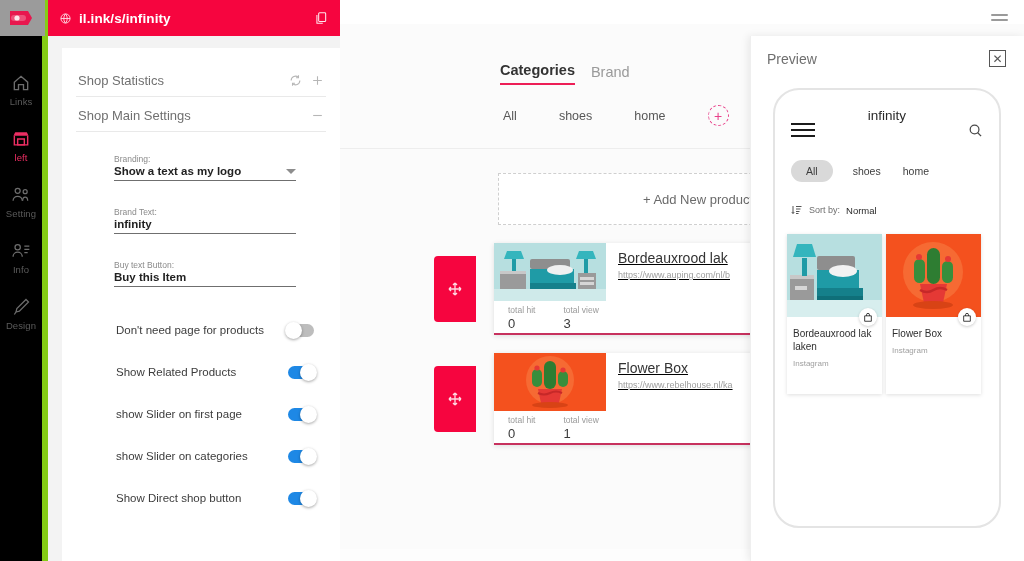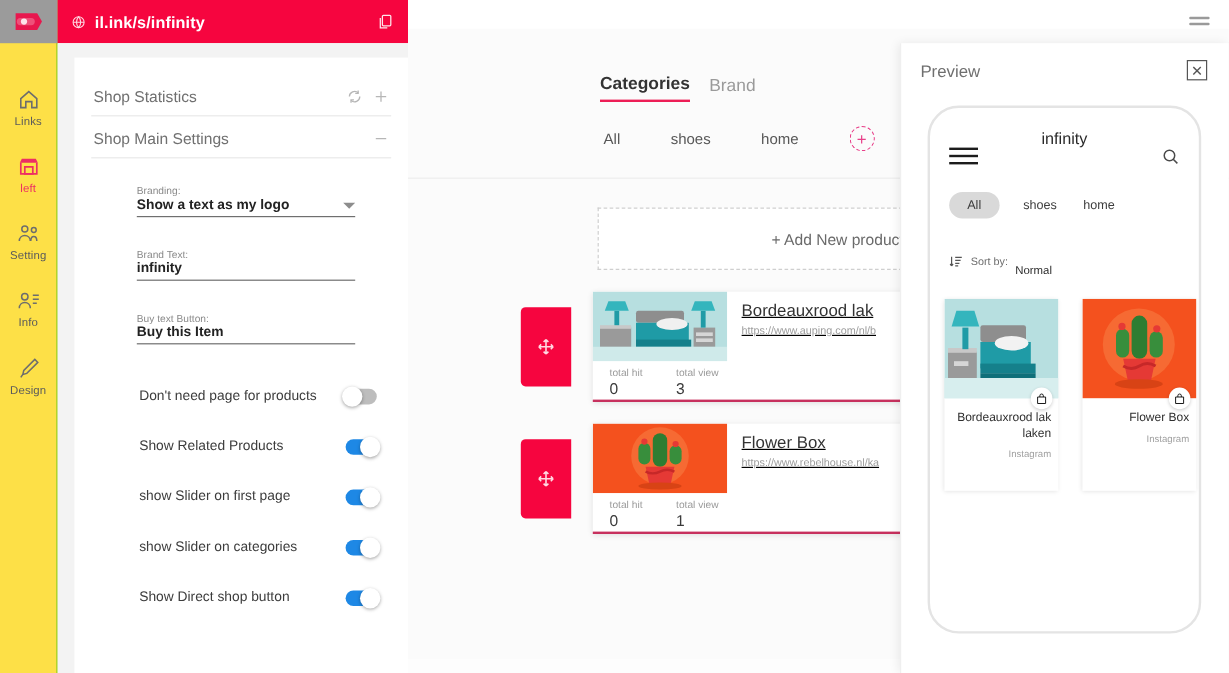--- a/index.html
+++ b/index.html
@@ -7,21 +7,21 @@
     width: 1024px; height: 561px;
     font-family: "Liberation Sans", sans-serif;
     background: #ffffff;
     overflow: hidden;
   }
   #app { position: relative; width: 1024px; height: 561px; background: #fdfdfd; }
 
   
   .rail {
     position: absolute; left: 0; top: 0; width: 48px; height: 561px;
-    background: #fde047; border-right: 1px solid #84cc16;
+    background: #000000; border-right: 6px solid #84cc16;
     display: flex; flex-direction: column; align-items: center;
   }
   .rail-logo {
     width: 48px; height: 36px; background: #9b9b9b;
     display: flex; align-items: center; justify-content: center;
   }
   .rail-items { margin-top: 26px; width: 100%; }
   .rail-item {
     display: flex; flex-direction: column; align-items: center;
     gap: 3px; padding: 11px 0; cursor: pointer; position: relative;
@@ -183,22 +183,22 @@
     position: absolute; left: 0; right: 0; top: 18px; text-align: center;
     font-size: 13.5px; color: #2a2a2a;
   }
   .ph-search { margin-left: auto; width: 15px; height: 15px; color: #4a4a4a; }
   .ph-cats { display: flex; align-items: center; gap: 18px; padding: 14px 0 0 16px; }
   .ph-cat { font-size: 10.5px; color: #3d3d3d; cursor: pointer; padding: 5px 2px; }
   .ph-cat.active { background: #d9d9d9; border-radius: 11px; padding: 5px 15px; }
   .ph-sort { display: flex; align-items: center; gap: 6px; padding: 22px 0 0 16px; }
   .ph-sort-ic { width: 12px; height: 12px; color: #555; }
   .ph-sort-l { font-size: 9px; color: #6d6d6d; }
-  .ph-sort-v { font-size: 9.5px; color: #2b2b2b; margin-top: 16px; }
-  .ph-grid { display: flex; gap: 20px; padding: 18px 12px 0 12px; text-align: right; }
+  .ph-sort-v { font-size: 9.5px; color: #2b2b2b; }
+  .ph-grid { display: flex; gap: 4px; padding: 18px 12px 0 12px; }
   .ph-card { width: 95px; background: #fff; box-shadow: 0 1px 4px rgba(0,0,0,.13); }
   .ph-img { width: 95px; height: 83px; position: relative; }
   .ph-bag {
     position: absolute; right: 5px; bottom: -9px; width: 18px; height: 18px;
     border-radius: 50%; background: #fff; box-shadow: 0 1px 3px rgba(0,0,0,.2);
     display: flex; align-items: center; justify-content: center;
   }
   .ph-body { padding: 10px 6px 26px 6px; }
   .ph-name { font-size: 10px; color: #2f2f2f; line-height: 13px; }
   .ph-src { font-size: 8px; color: #9f9f9f; margin-top: 6px; }

